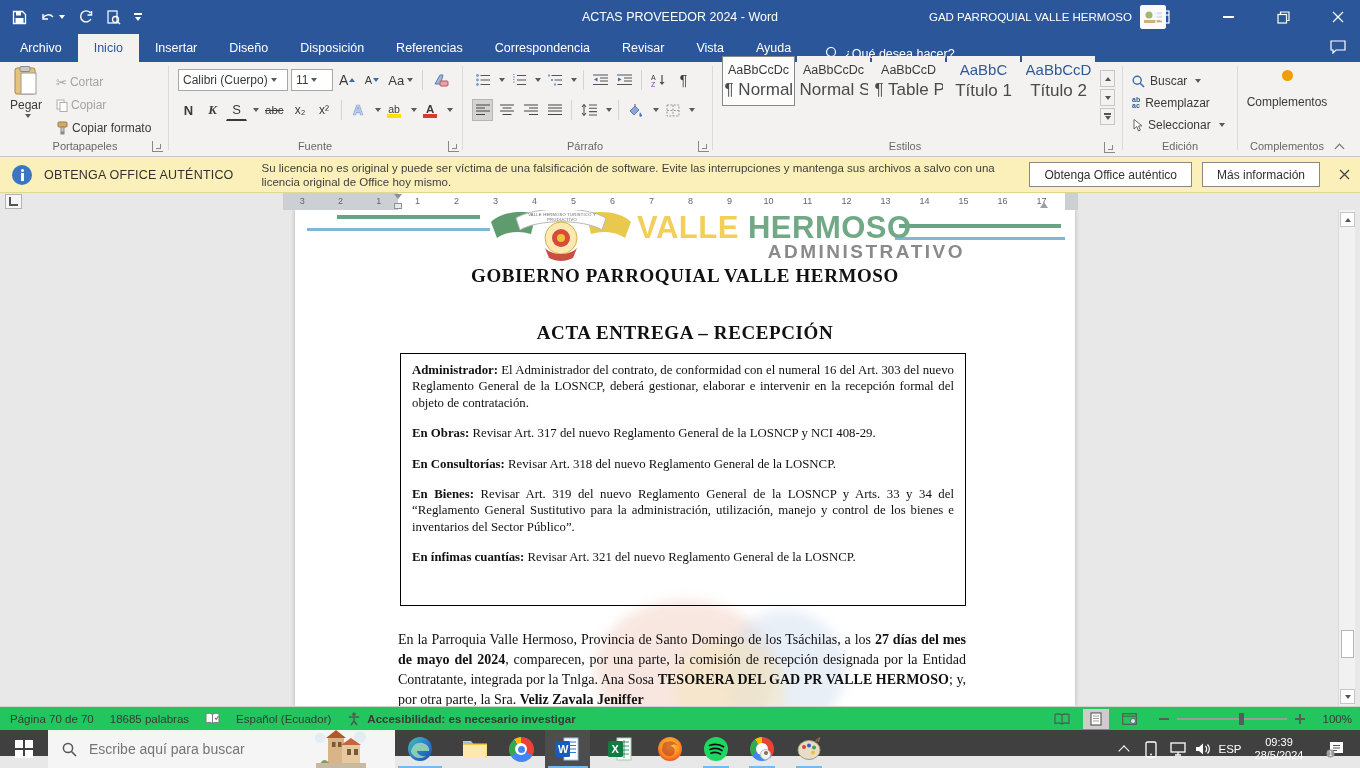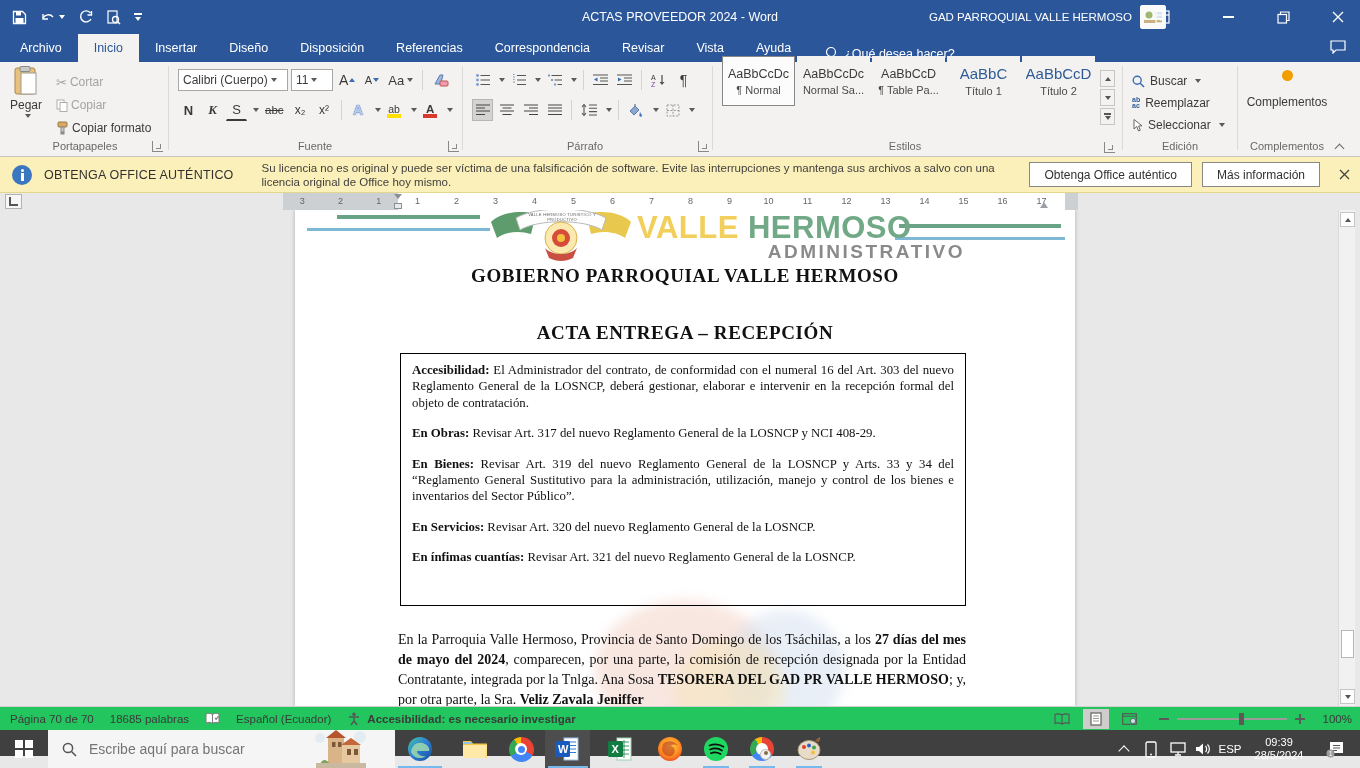--- a/index.html
+++ b/index.html
@@ -35,21 +35,21 @@
   .rb.sel { background:#d5d3d1; border-color:#b8b6b4; }
   .vsep { width:1px; height:20px; background:#d5d3d1; margin:0 3px; }
   .combo { display:flex; align-items:center; justify-content:flex-start; background:#fff; border:1px solid #a9a7a5; height:22px; font-size:12px; padding:0 4px; }
   .bigbtn { position:absolute; display:flex; flex-direction:column; align-items:center; gap:2px; font-size:12px; }
   .gray { color:#a6a4a2; }
   .ub { border-bottom:2px solid #3b3a39; }
   .colorbar { display:block; width:14px; height:4px; margin-top:-1px; }
   .stylechip { width:73px; height:50px; background:#f3f2f1; border:1px solid transparent; display:flex; flex-direction:column; align-items:center; justify-content:center; gap:3px; }
   .stylechip.sel { background:#fcfcfc; border:1px solid #8a8886; }
   .ss { font-size:12.5px; white-space:nowrap; overflow:hidden; max-width:68px; }
-  .sn { font-size:11px; color:#4a4a4a; white-space:nowrap; overflow:hidden; max-width:68px; }
+  .sn { font-size:17px; color:#4a4a4a; white-space:nowrap; overflow:hidden; max-width:68px; }
   .t1 .ss,.t2 .ss { color:#2e5b97; font-size:15px; }
   .scrbtn { width:15px; height:17px; border:1px solid #c8c6c4; background:#f3f2f1; display:flex; align-items:center; justify-content:center; }
   .edit-item { display:flex; align-items:center; gap:5px; font-size:12px; height:20px; }
 
   
   .warnbar { position:absolute; left:0; top:157px; width:1360px; height:36px; background:#fbf0ba; border-bottom:1px solid #e3d68f; display:flex; align-items:center; }
   .warn-label { font-size:12.5px; color:#323130; margin-left:12px; letter-spacing:.2px; white-space:nowrap; }
   .warn-msg { font-size:11.5px; color:#403f3e; margin-left:28px; width:770px; line-height:14px; }
   .warnbtn { height:25px; border:1px solid #8a8886; background:#fff; font-size:12px; color:#323130; padding:0 14px; display:flex; align-items:center; white-space:nowrap; }
 
@@ -557,24 +557,24 @@
 
     <div class="brandtext">
       <span style="color:#f2cf5b;">VALLE</span><span> </span><span style="color:#71a987;">HERMOSO</span>
     </div>
     <div class="brandsub">ADMINISTRATIVO</div>
 
     <div class="doctitle" style="top:55px;">GOBIERNO PARROQUIAL VALLE HERMOSO</div>
     <div class="doctitle" style="top:84px;margin-top:28px;">ACTA ENTREGA – RECEPCIÓN</div>
 
     <div class="instrbox">
-      <p><b>Accesibilidad: </b><span>El Administrador del contrato, de conformidad con el numeral 16 del Art. 303 del nuevo Reglamento General de la LOSNCP,  deberá gestionar, elaborar e intervenir en la recepción formal del objeto de contratación.</span></p>
+      <p><b>Administrador: </b><span>El Administrador del contrato, de conformidad con el numeral 16 del Art. 303 del nuevo Reglamento General de la LOSNCP,  deberá gestionar, elaborar e intervenir en la recepción formal del objeto de contratación.</span></p>
       <p><b>En Obras: </b><span>Revisar Art. 317 del nuevo Reglamento General de la LOSNCP y NCI 408-29.</span></p>
+      <p><b>En Consultorías: </b><span>Revisar Art. 318 del nuevo Reglamento General de la LOSNCP.</span></p>
       <p><b>En Bienes: </b><span>Revisar Art. 319 del nuevo Reglamento General de la LOSNCP y Arts. 33 y 34 del “Reglamento General Sustitutivo para la administración, utilización, manejo y control de los bienes e inventarios del Sector Público”.</span></p>
-      <p><b>En Servicios: </b><span>Revisar Art. 320 del nuevo Reglamento General de la LOSNCP.</span></p>
       <p><b>En ínfimas cuantías: </b><span>Revisar Art. 321 del nuevo Reglamento General de la LOSNCP.</span></p>
     </div>
 
     <div class="bodypara"><span>En la Parroquia Valle Hermoso, Provincia de Santo Domingo de los Tsáchilas, a los </span><b>27 días del mes de mayo del 2024</b><span>, comparecen, por una parte, la comisión  de recepción designada por la Entidad Contratante, integrada por la Tnlga.  Ana Sosa </span><b>TESORERA DEL GAD PR VALLE HERMOSO</b><span>; y, por otra parte, la Sra.  </span><b>Veliz Zavala Jeniffer</b></div>
   </div>
 
   <div class="vscroll">
     <span class="sbtn" style="top:2px;">
         <span class="tri-u"></span>
       </span>

